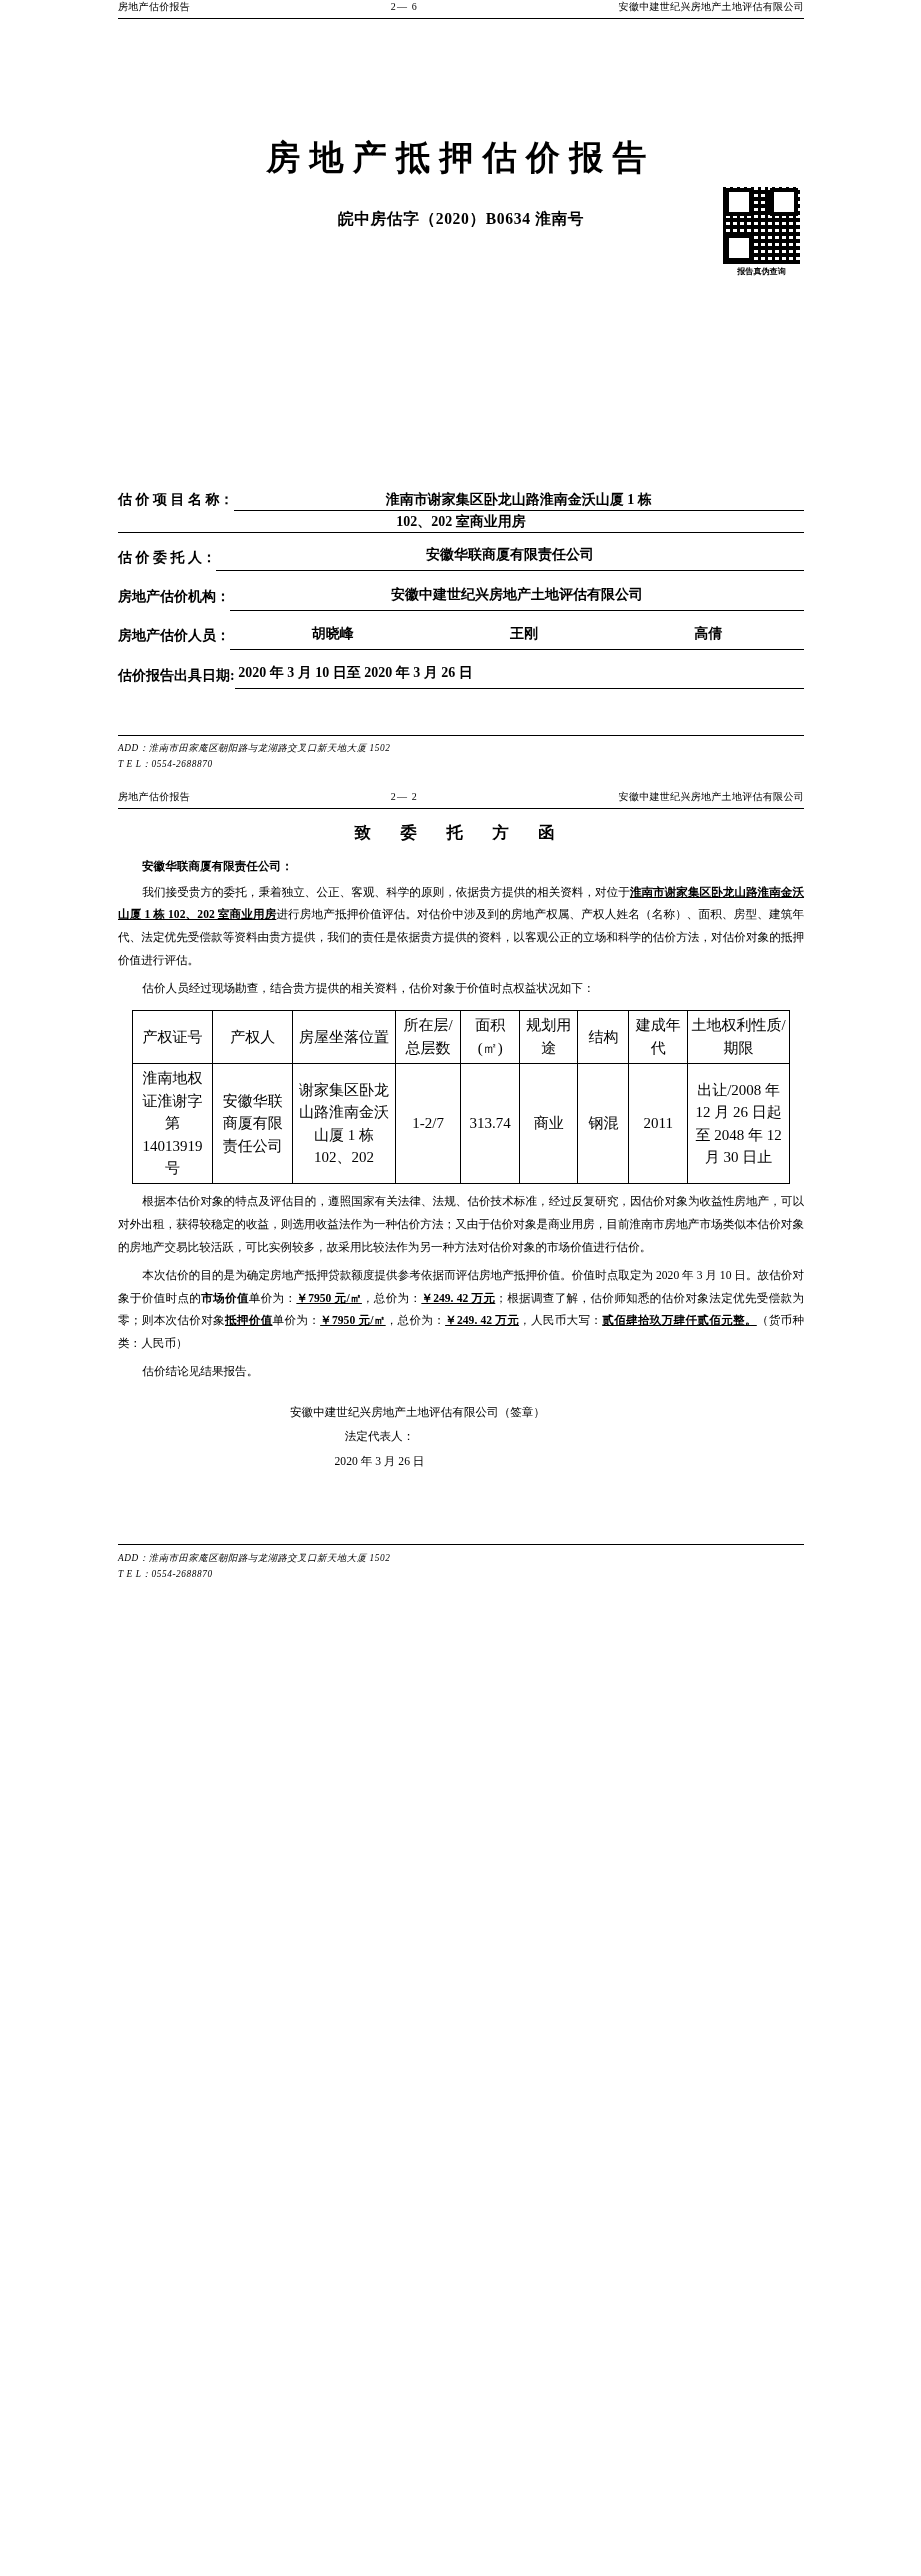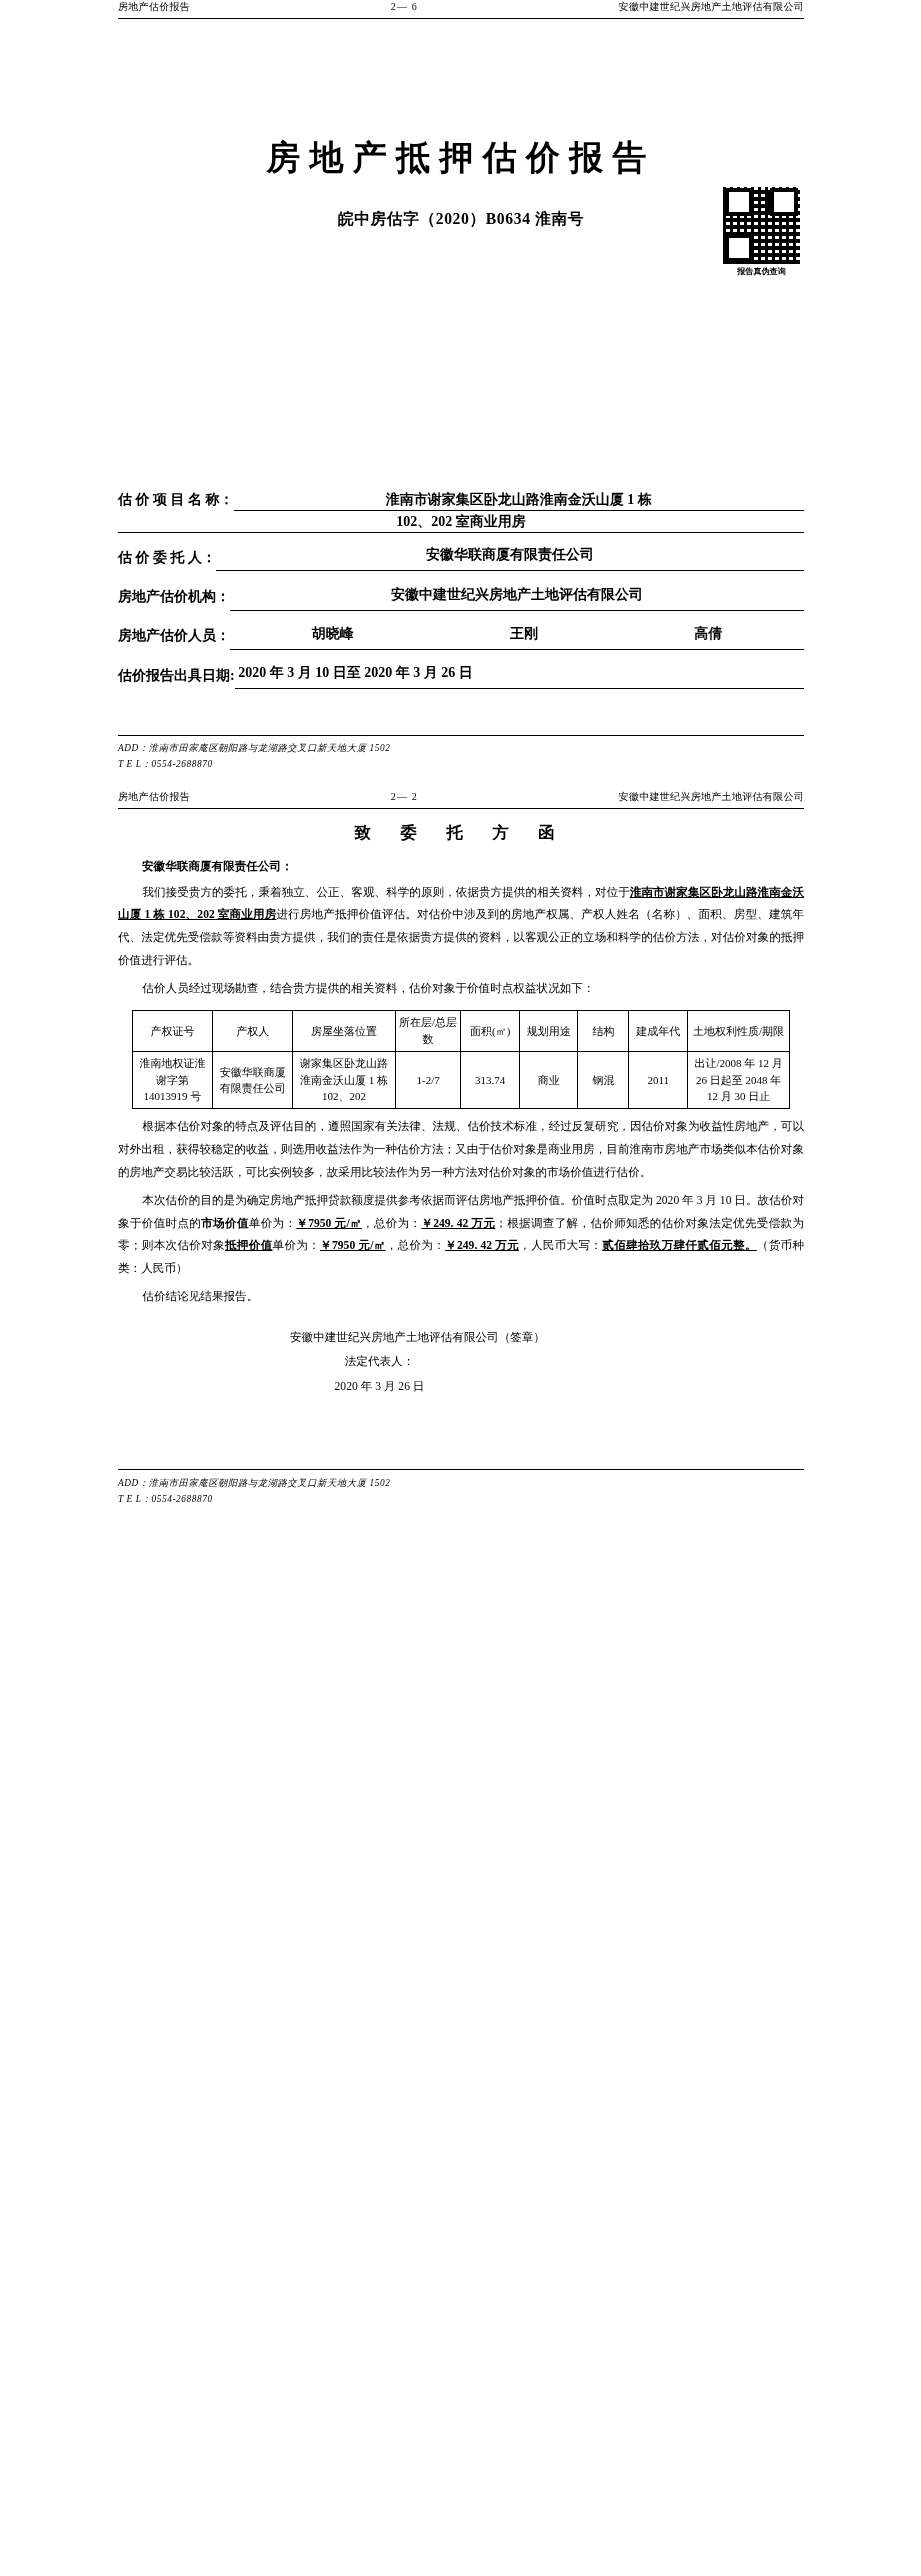--- a/index.html
+++ b/index.html
@@ -180,21 +180,21 @@
     margin: 0 0 5.8px 0;
     text-align: justify;
   }
   .b { font-weight: bold; }
   .ub { font-weight: bold; text-decoration: underline; }
 
   table.prop {
     border-collapse: collapse;
     width: 96%;
     margin: 9.3px auto 7px auto;
-    font-size: 11px;
+    font-size: 15px;
     line-height: 1.5;
   }
   table.prop th, table.prop td {
     border: 0.6px solid #000;
     padding: 3.5px 2.3px;
     text-align: center;
     vertical-align: middle;
   }
   table.prop th { font-weight: normal; }
 

